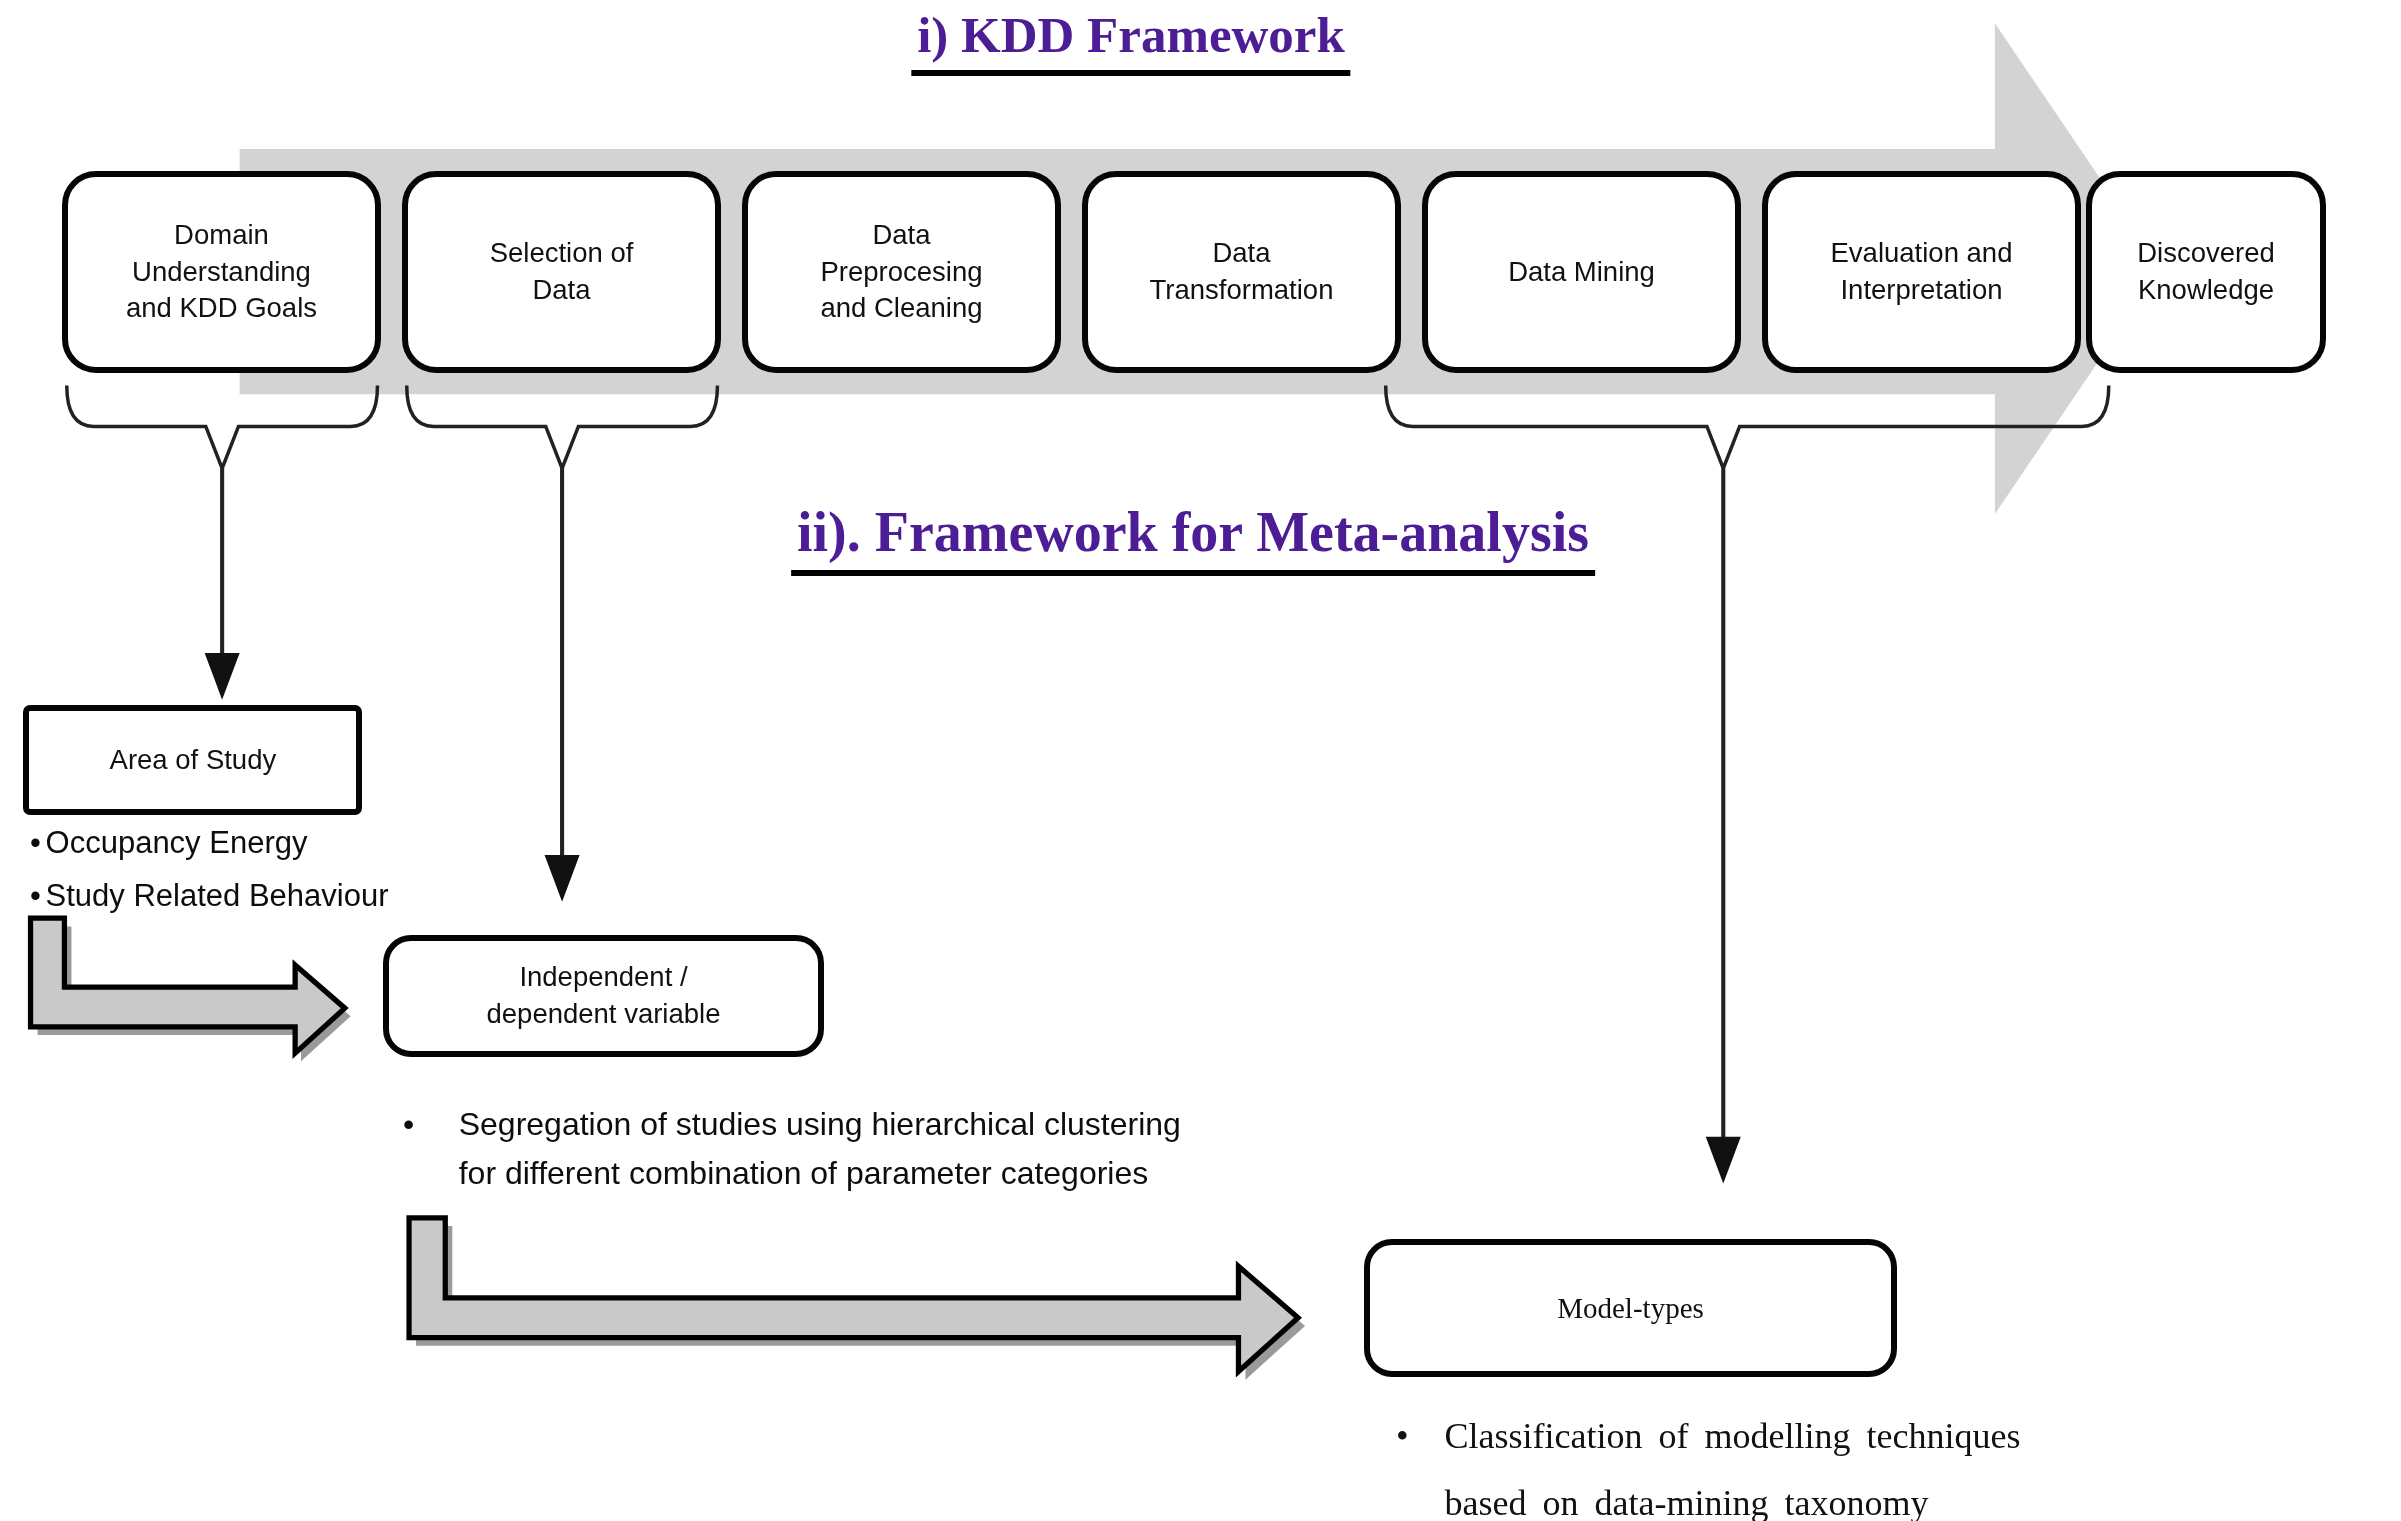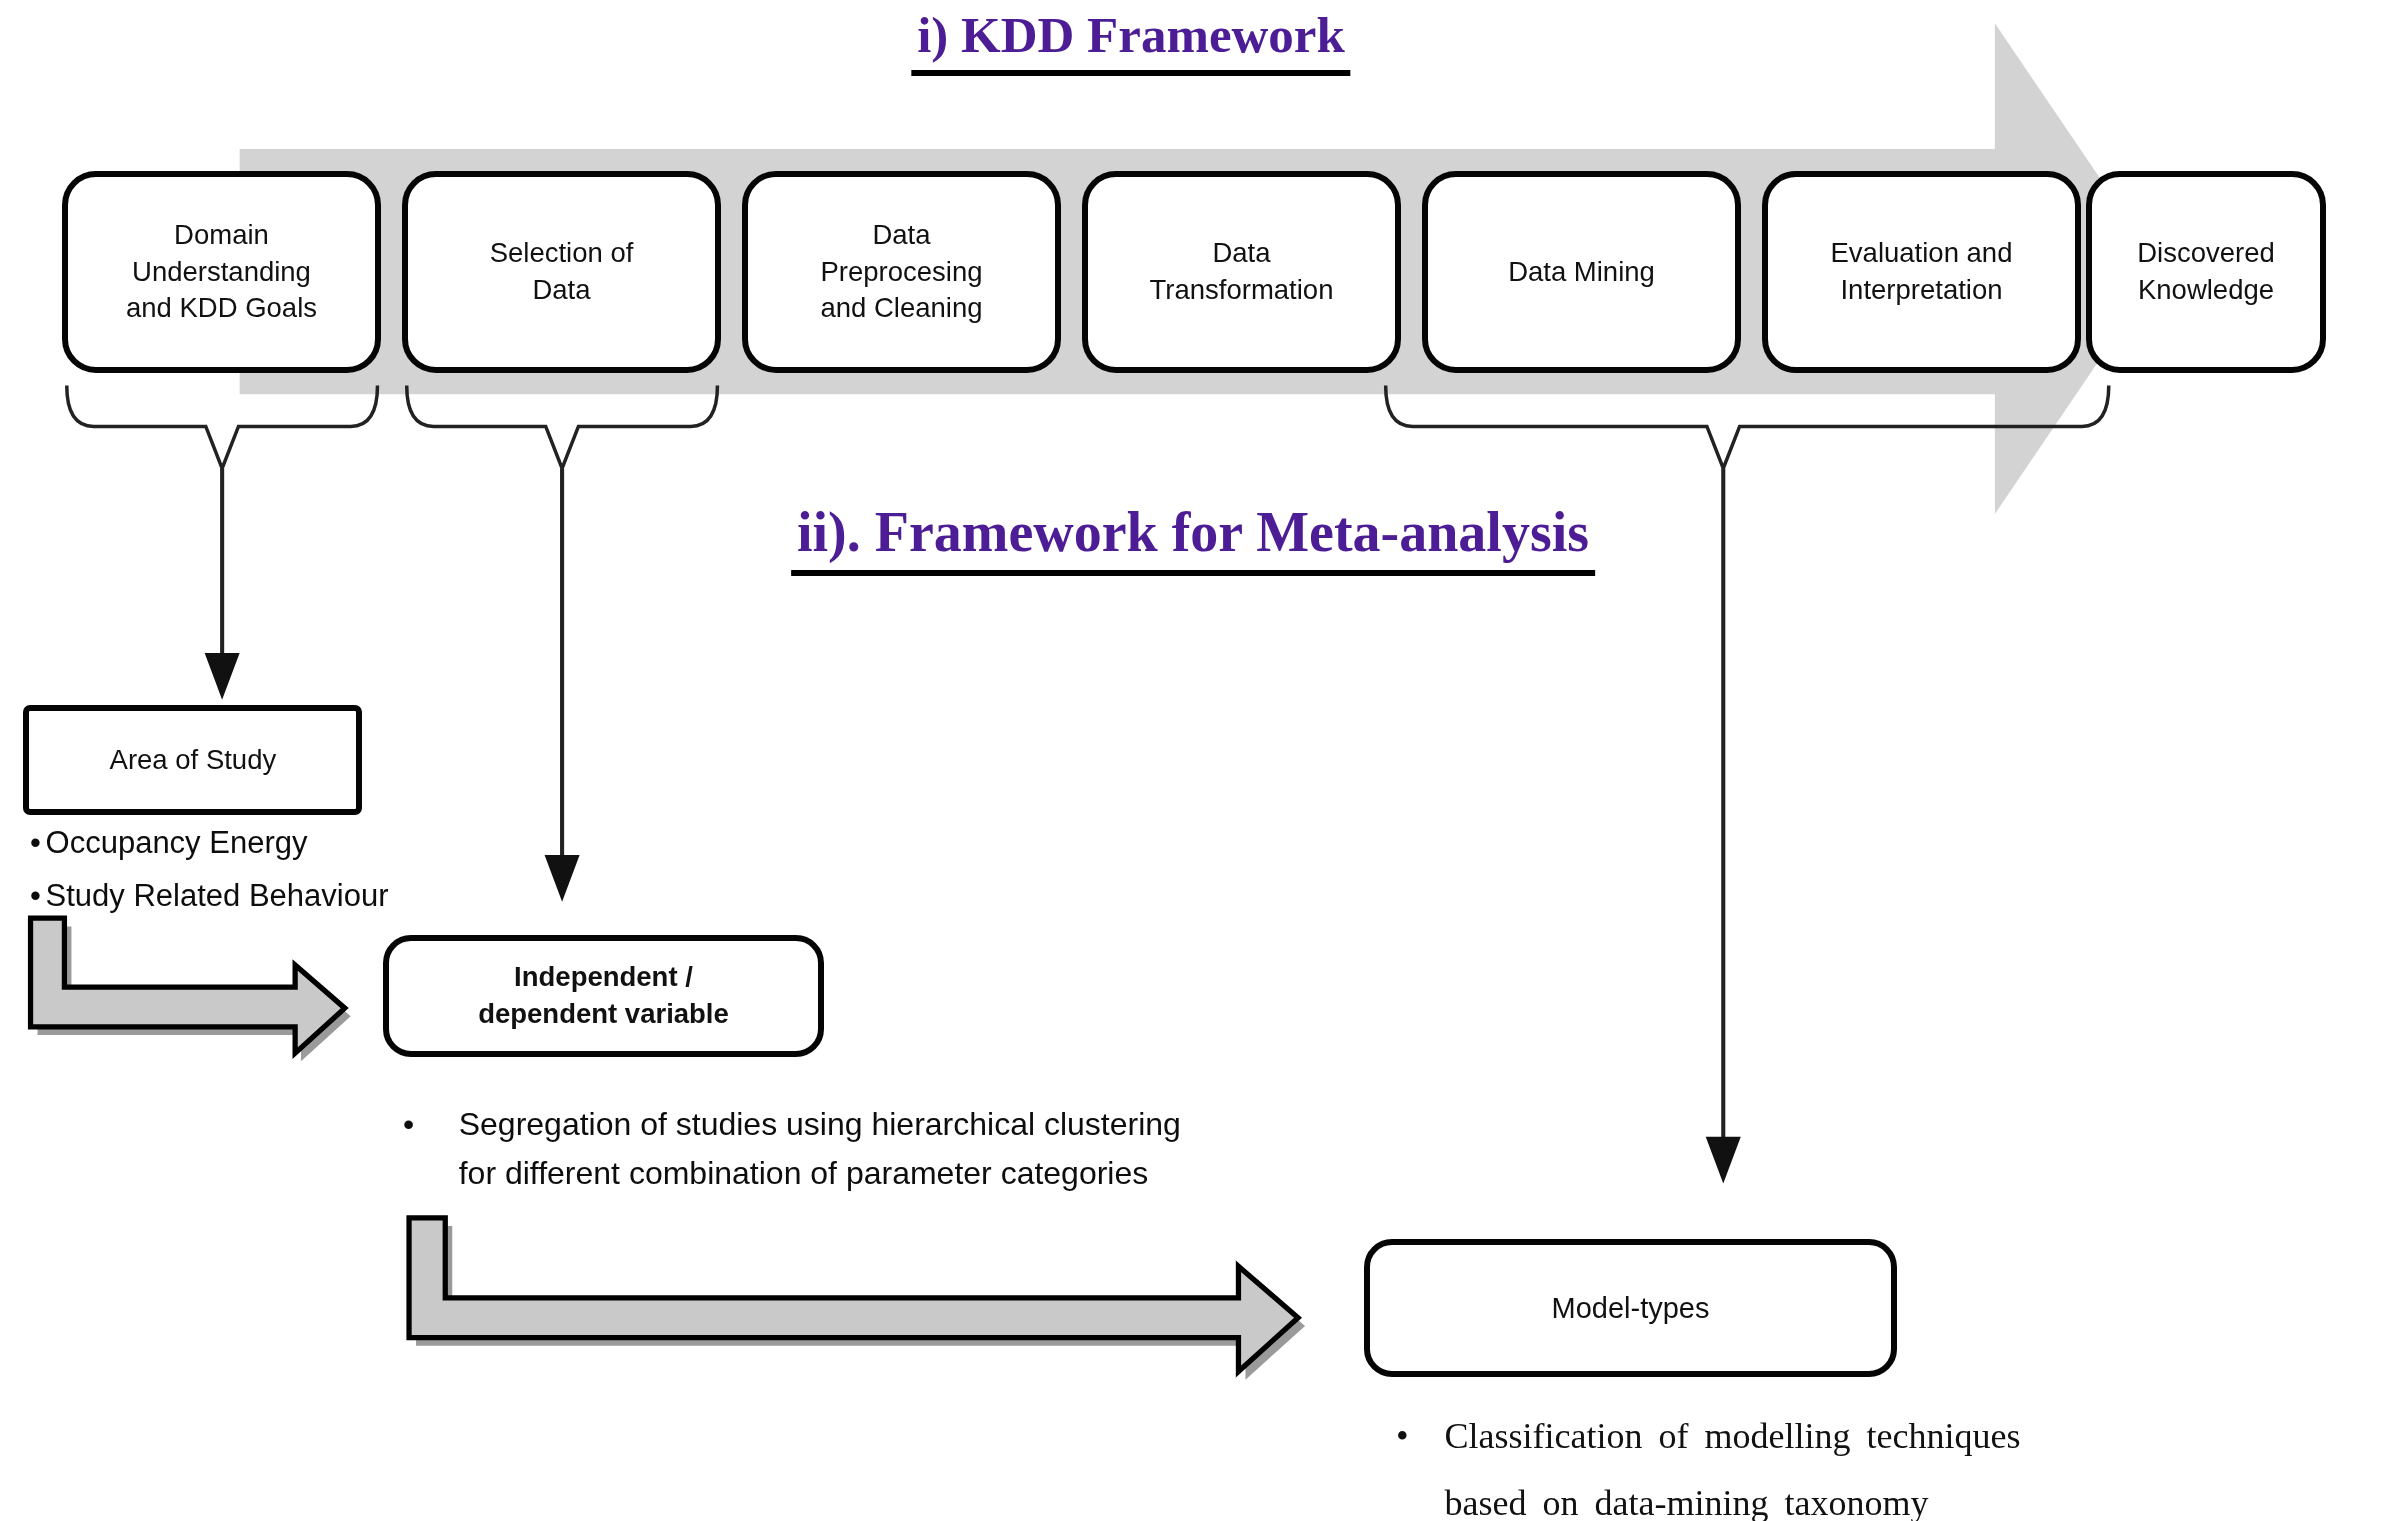--- a/index.html
+++ b/index.html
@@ -14,22 +14,22 @@
   .title-kdd{left:1131px;top:5.8px;font-size:51px;}
   .title-meta{left:1193px;top:500px;font-size:56px;}
 
   
   .pbox{position:absolute;z-index:2;background:#ffffff;border:6.4px solid #050505;
     border-radius:34px;display:flex;align-items:center;justify-content:center;
     text-align:center;white-space:pre-line;font-size:27.5px;line-height:1.34;
     color:#111;box-sizing:border-box;}
   .kdd-box{top:171px;width:319px;height:202px;}
   .area-box{left:23.4px;top:705px;width:339px;height:110px;border-radius:7px;}
-  .ind-box{left:383px;top:935px;width:441px;height:122px;border-radius:28px;font-weight:bold;}
-  .model-box{left:1364px;top:1239px;width:533px;height:138px;border-radius:28px;font-size:29px;}
+  .ind-box{left:383px;top:935px;width:441px;height:122px;border-radius:28px;}
+  .model-box{left:1364px;top:1239px;width:533px;height:138px;border-radius:28px;font-size:29px;font-family:Liberation Serif, serif;}
 
   
   .brow{position:absolute;z-index:2;display:flex;align-items:flex-start;font-size:31px;color:#0d0d0d;}
   .brow .dot{margin-right:4.7px;}
   .area-b1{left:30px;top:825px;}
   .area-b2{left:30px;top:878px;}
   .seg-row{left:403px;top:1100px;font-size:32px;line-height:1.52;}
   .seg-row .dot{margin-right:10.5px;}
   .seg-row .btext{white-space:pre-line;margin-left:34px;}
   .model-row{left:1396px;top:1403px;font-family:"Liberation Serif", serif;

